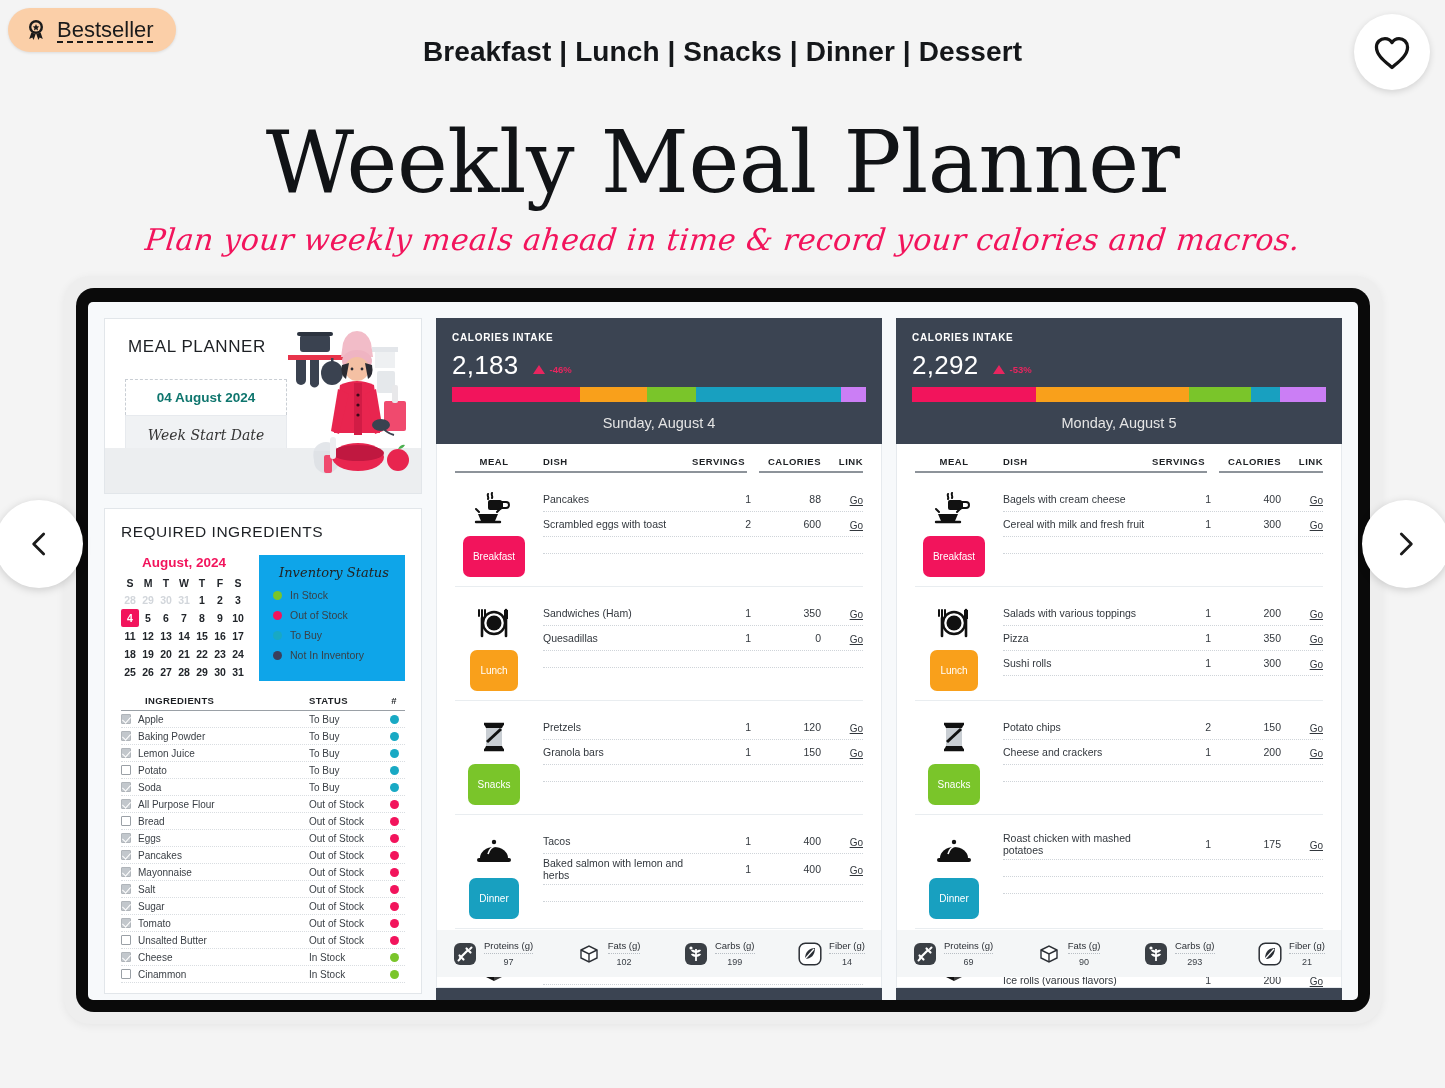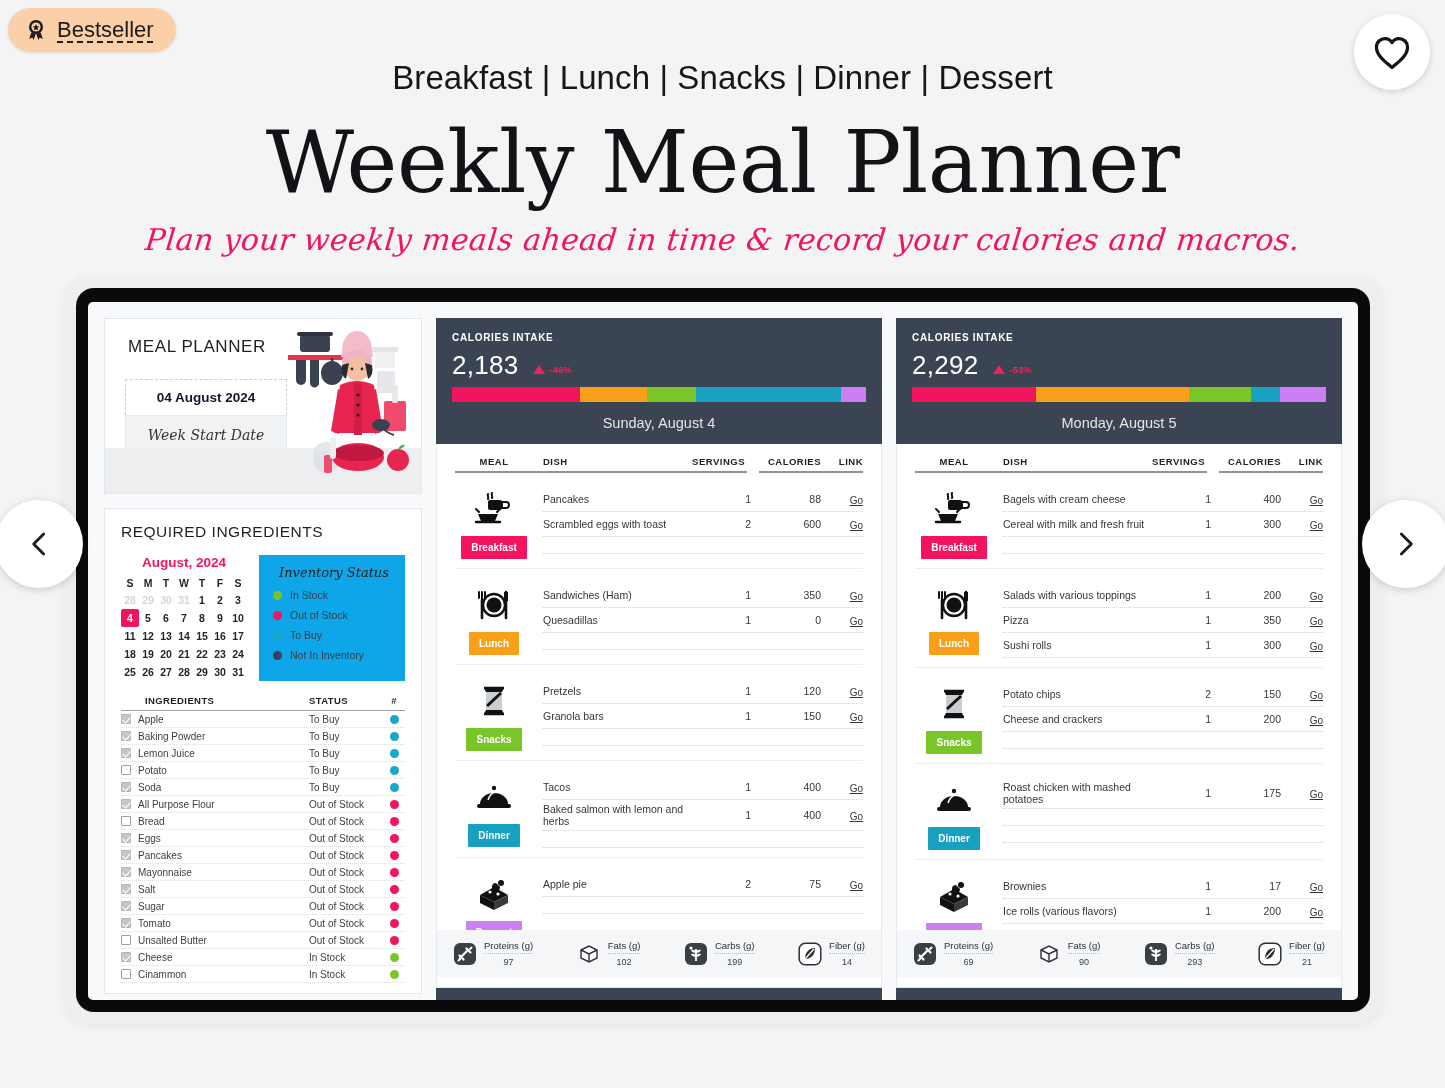--- a/index.html
+++ b/index.html
@@ -21,22 +21,22 @@
   }
   .bestseller-badge .label {
     font-size: 22px; color: #1b1b1b; font-weight: 400;
     text-decoration: underline; text-decoration-style: dashed;
     text-underline-offset: 4px; text-decoration-thickness: 2px;
   }
   .rosette { width: 24px; height: 24px; display:block; }
 
   .head-cats {
     position: absolute; top: 36px; left: 0; right: 0;
-    text-align: center; font-size: 33px; color: #15171a;
-    letter-spacing: .1px; font-weight: 400; margin-top: 23px;
+    text-align: center; font-size: 28px; color: #15171a;
+    letter-spacing: .1px; font-weight: 700;
   }
 
   .main-title {
     position: absolute; top: 112px; left: 0; right: 0;
     text-align: center;
     font-family: "DejaVu Serif", "Liberation Serif", serif;
     font-size: 86px; color: #111316; font-weight: 400;
     letter-spacing: -.5px;
   }
 
@@ -95,21 +95,21 @@
   .mp-title {
     position: absolute; left: 23px; top: 18px;
     font-size: 17px; letter-spacing: .6px; color: #1d2024; font-weight: 500;
   }
   .mp-datebox {
     position: absolute; left: 20px; top: 60px; width: 124px;
   }
   .mp-date {
     border: 1px dashed #c9ced4; border-bottom: none;
     padding: 10px 6px; text-align: center;
-    font-size: 13.5px; color: #0f172a; font-weight: 600; background: #fff;
+    font-size: 13.5px; color: #0f766e; font-weight: 600; background: #fff;
     width: 162px;
   }
   .mp-datelabel {
     border: 1px solid #e7eaee; background: #f0f2f4;
     padding: 11px 6px; text-align: center;
     font-family: "DejaVu Serif", serif; font-style: italic;
     font-size: 14px; color: #333; width: 162px;
   }
   .mp-illus { position: absolute; right: 6px; top: 6px; width: 135px; height: 160px; }
   .mp-floor { position:absolute; left:0; right:0; bottom:0; height:45px; background:#eceef0; }
@@ -221,21 +221,21 @@
   .tbl-rule .r2 { width: 104px; height: 2px; background: #8d939a; }
 
   .meal-block { display: flex; padding: 14px 0 0 0; }
   .meal-ico-col {
     width: 78px; flex: 0 0 78px;
     display: flex; flex-direction: column; align-items: center;
   }
   .meal-glyph { height: 44px; display:flex; align-items:center; justify-content:center; }
   .meal-tag {
     margin-top: 5px; font-size: 10px; color: #fff;
-    padding: 6px 10px; font-weight: 700; border-radius: 1px;
+    padding: 15px 10px; font-weight: 400; border-radius: 7px;
   }
   .dish-col { flex: 1; padding-left: 10px; }
   .dish-row {
     display: flex; align-items: center;
     border-bottom: 1px dotted #cfd4d9; padding: 3px 0; min-height: 17px;
   }
   .dish-row .d-name { flex: 1; font-size: 10.5px; color: #32373d; }
   .dish-row .d-serv { width: 66px; text-align: right; font-size: 10.5px; color: #32373d; }
   .dish-row .d-gap { width: 14px; }
   .dish-row .d-cal { width: 56px; text-align: right; font-size: 10.5px; color: #32373d; }

